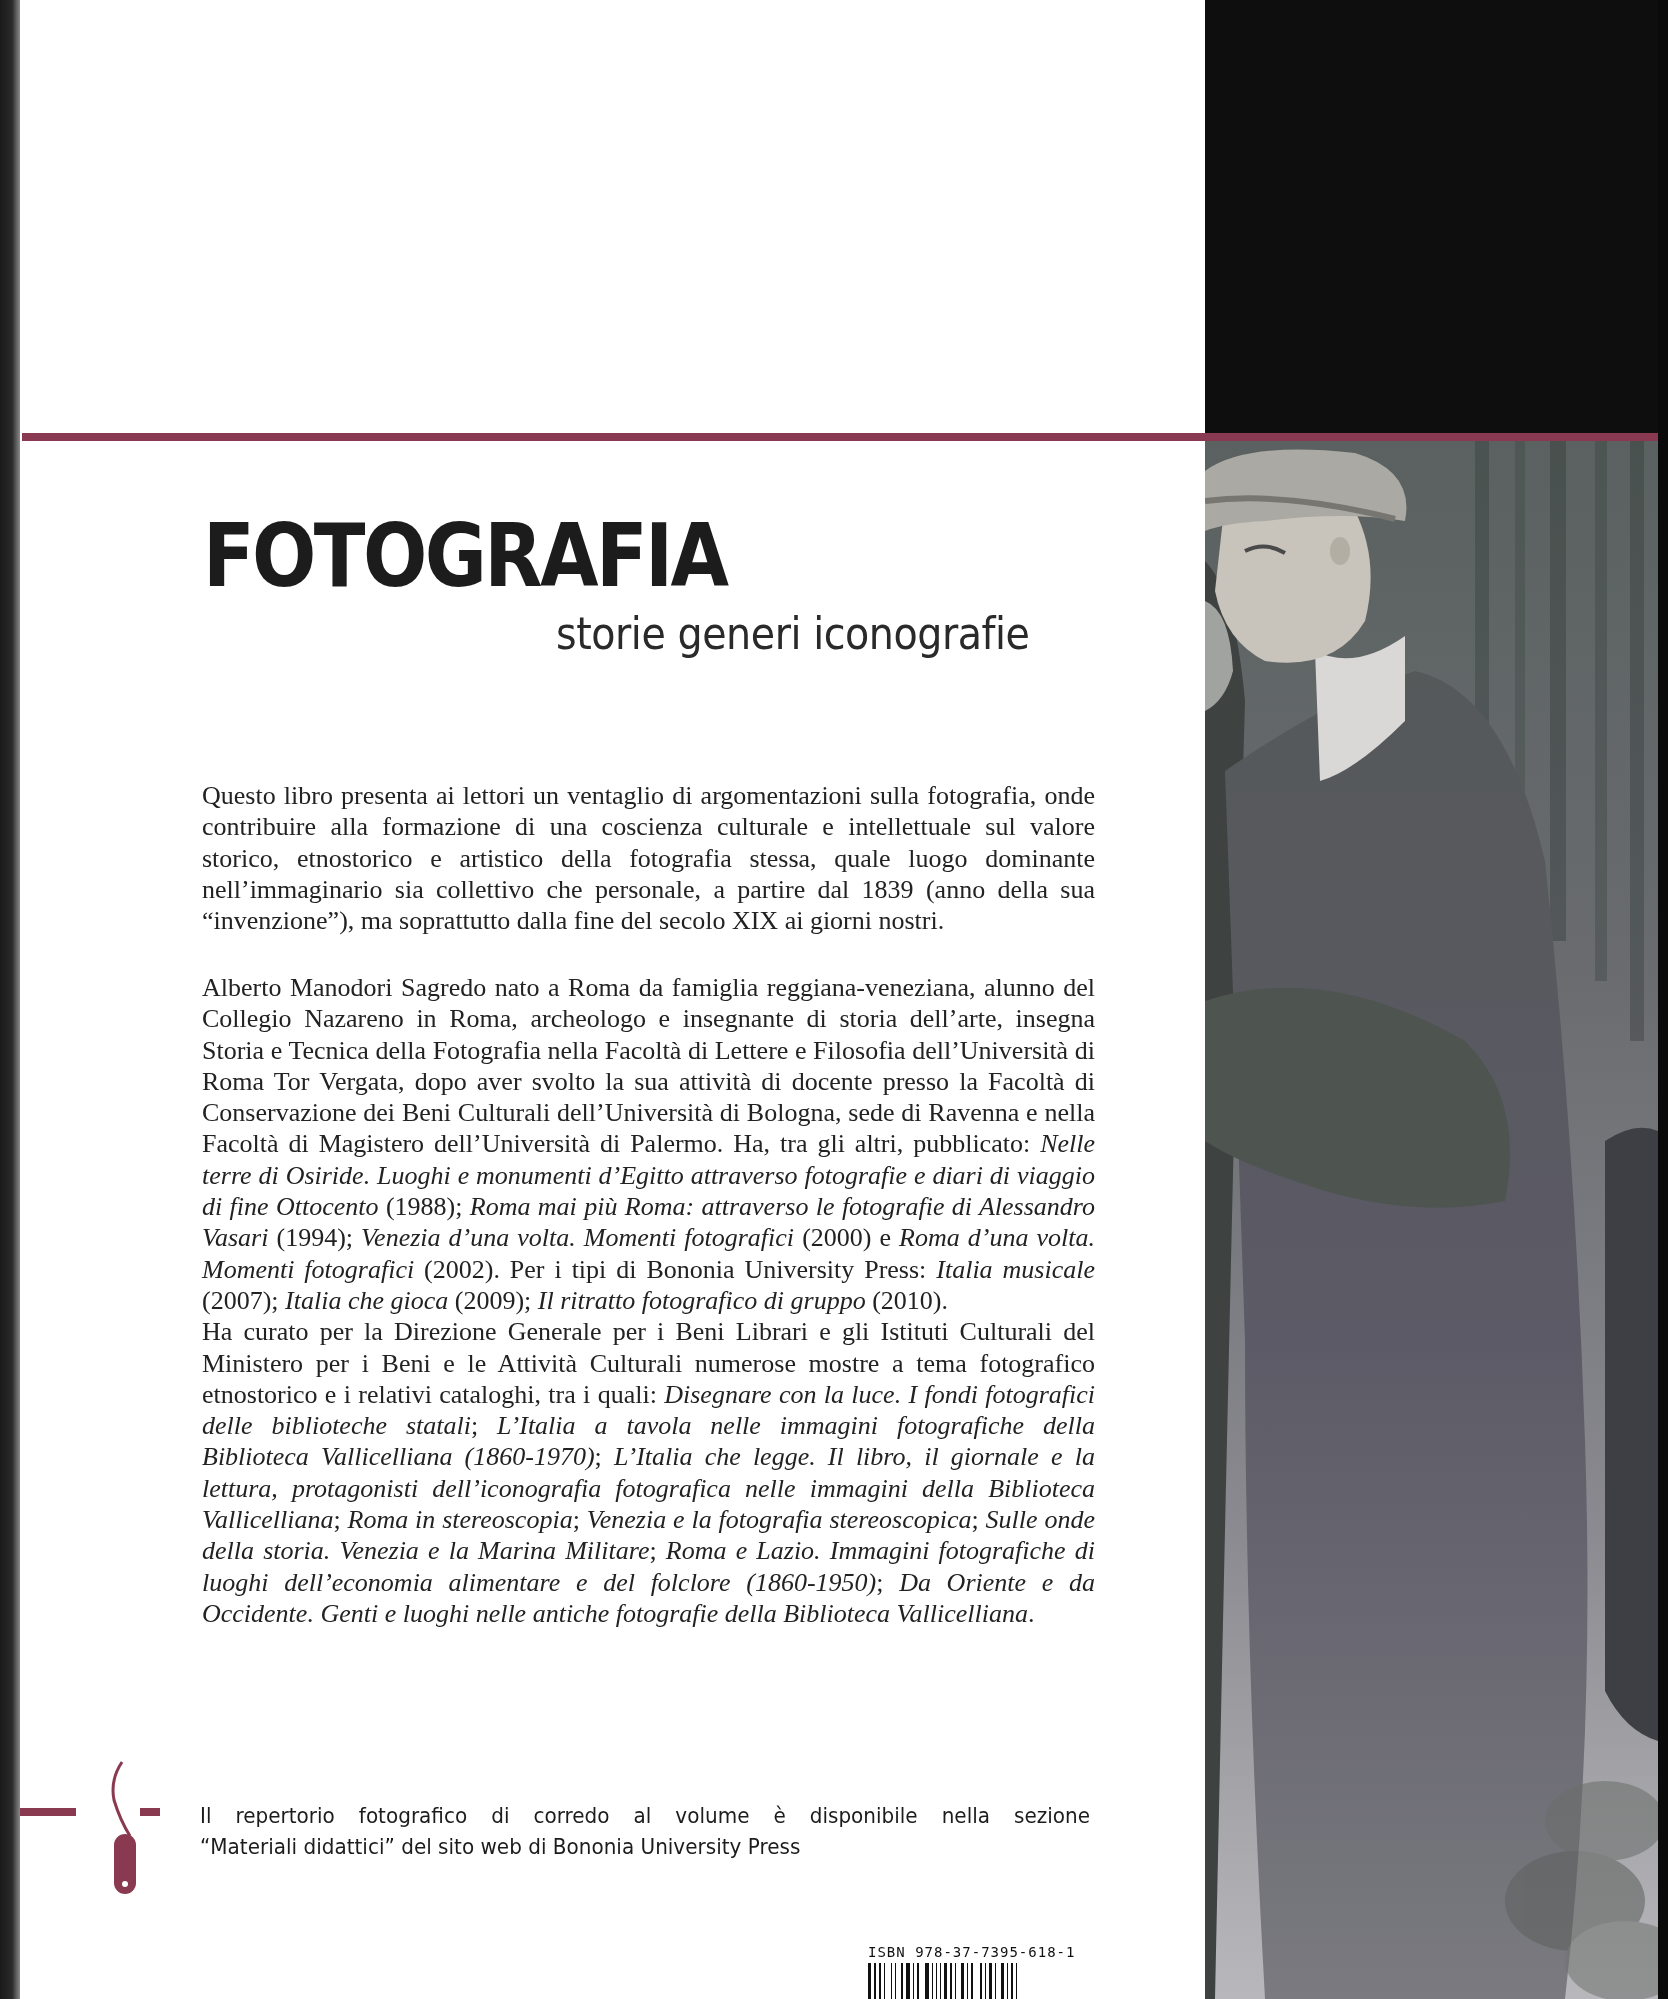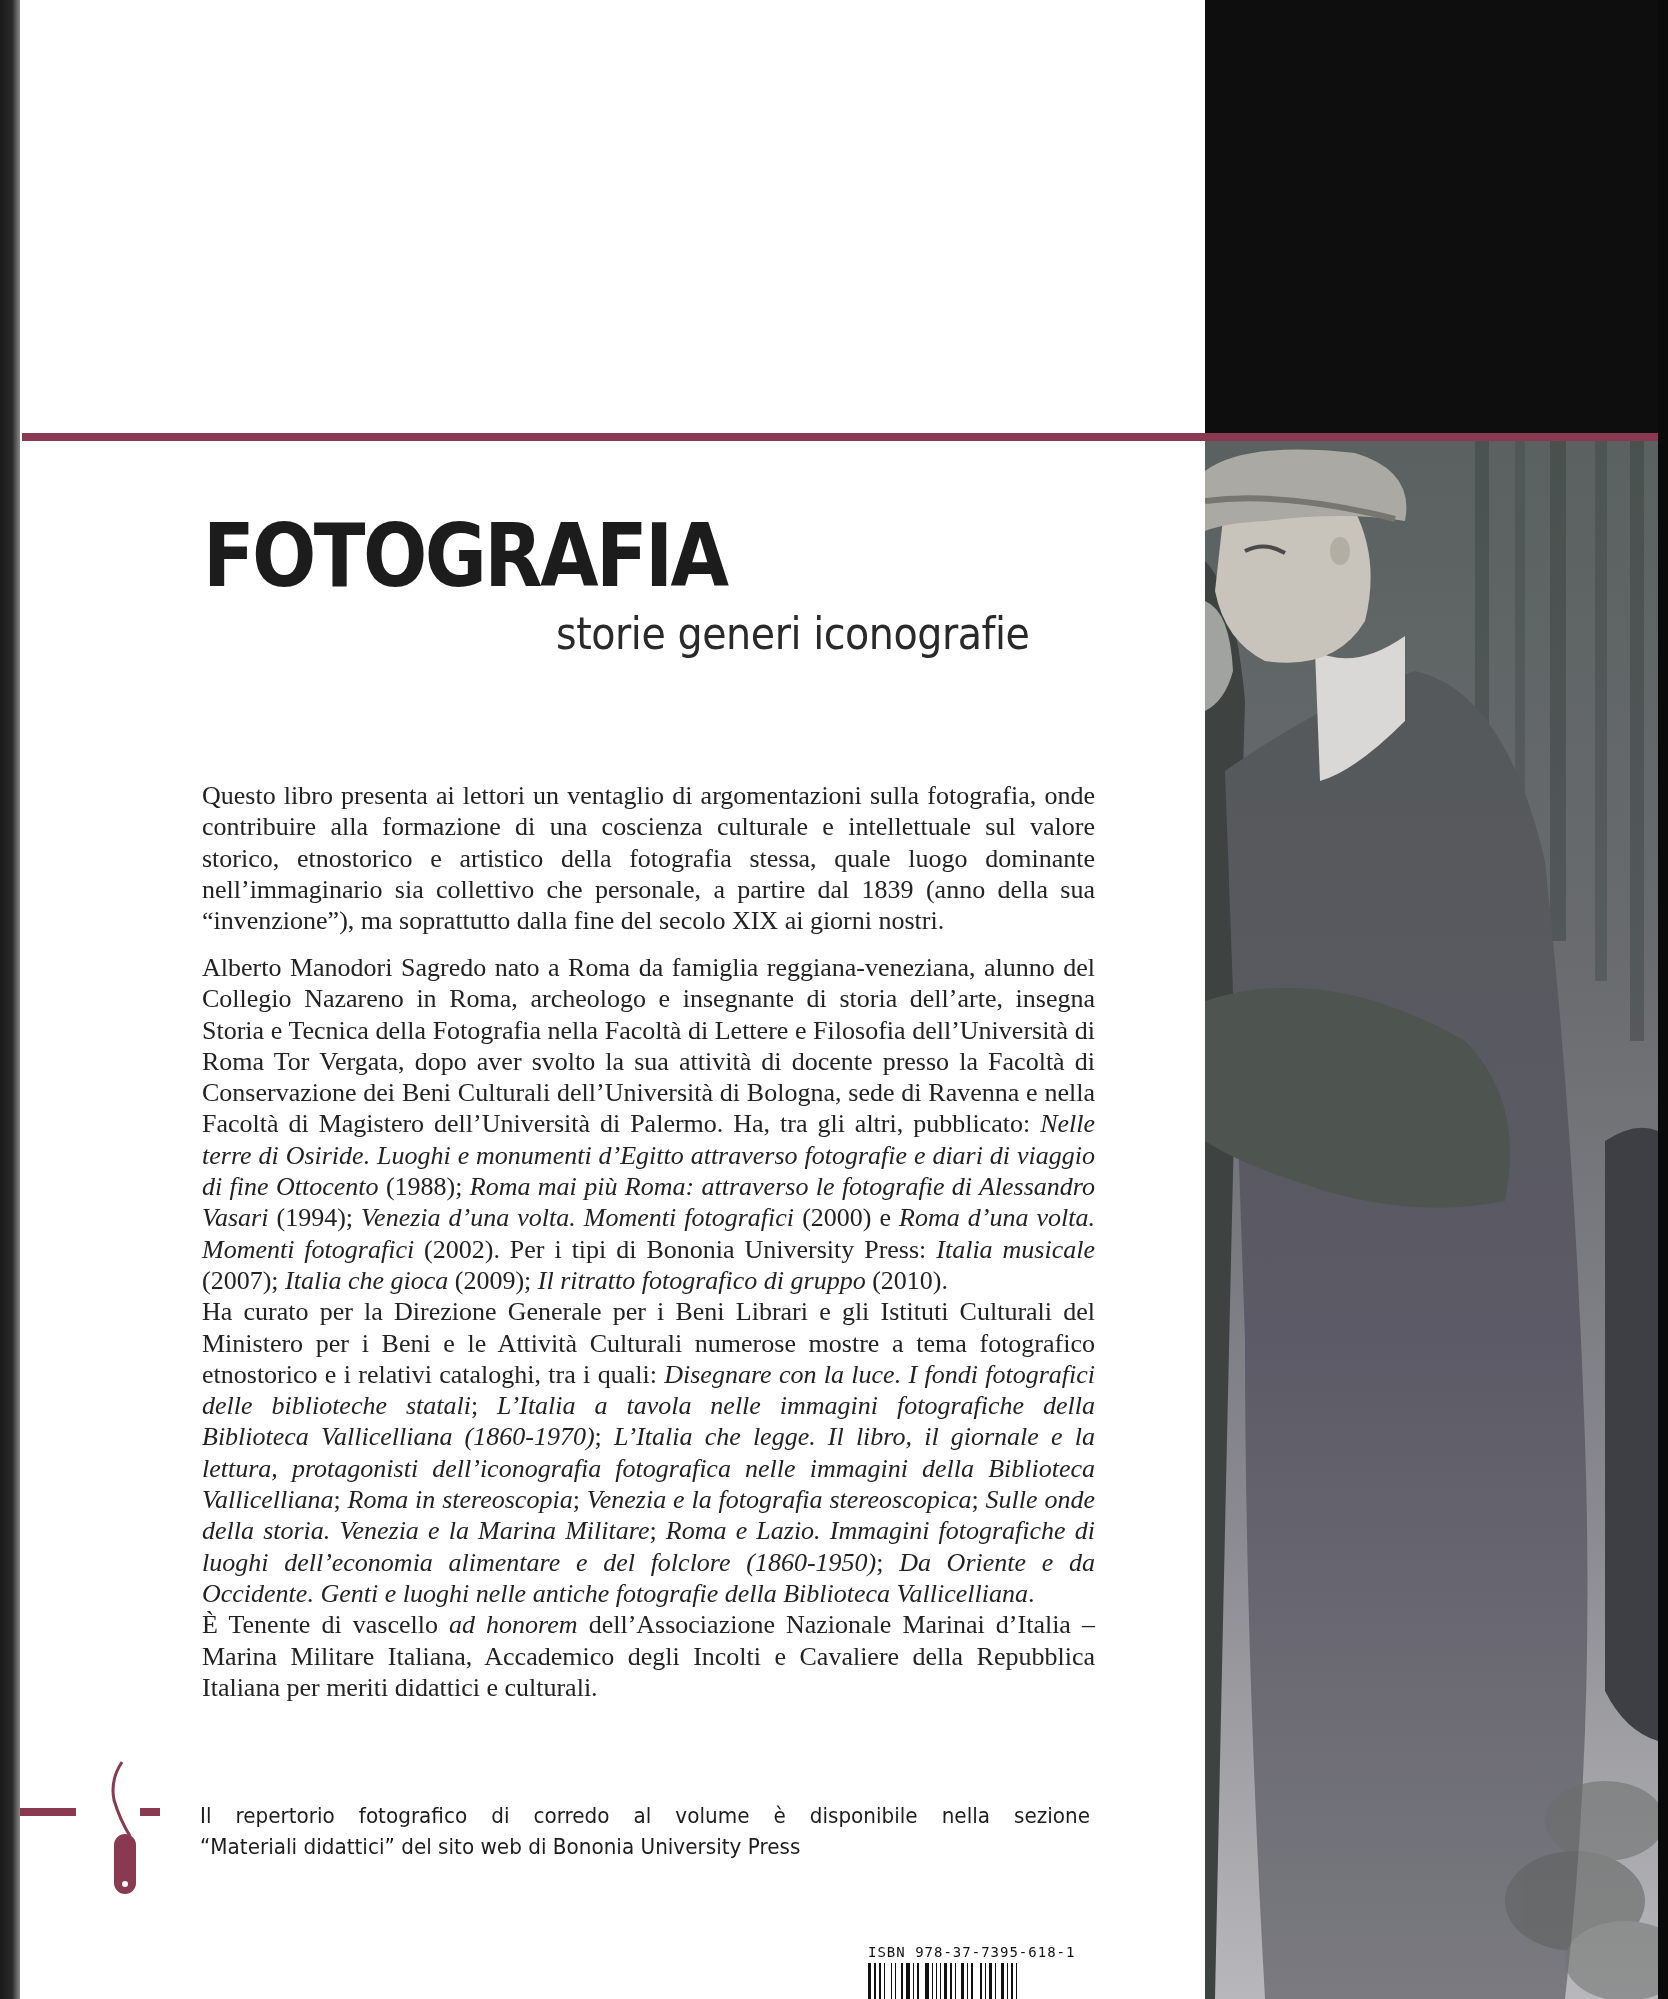--- a/index.html
+++ b/index.html
@@ -48,21 +48,21 @@
     line-height: 1;
   }
   .body-text {
     position: absolute; left: 202px; width: 893px;
     font-size: 26px; line-height: 31.3px; text-align: justify;
     color: #222;
   }
   .body-text p { margin: 0; }
   .body-text i { font-style: italic; }
   .p1 { top: 780px; }
-  .p2 { top: 952px; }
+  .p2 { top: 972px; }
   .note {
     position: absolute; left: 200px; top: 1800px; width: 890px;
     font-family: "DejaVu Sans", sans-serif; font-size: 21.5px; line-height: 31px;
     color: #1c1c1c; text-align: justify; text-align-last: left;
     transform: scaleX(0.93); transform-origin: left top;
   }
   .note .l1 { display: block; text-align: justify; text-align-last: justify; width: 957px; }
   .mouse-icon {
     position: absolute; left: 18px; top: 1760px; width: 180px; height: 140px;
   }
@@ -144,23 +144,20 @@
   <p>Questo libro presenta ai lettori un ventaglio di argomentazioni sulla fotografia, onde contribuire alla formazione di una coscienza culturale e intellettuale sul valore storico, etnostorico e artistico della fotografia stessa, quale luogo dominante nell’immaginario sia collettivo che personale, a partire dal 1839 (anno della sua “invenzione”), ma soprattutto dalla fine del secolo XIX ai giorni nostri.</p>
 </div>
 
 <div class="body-text p2">
   <p>
     <span>Alberto Manodori Sagredo nato a Roma da famiglia reggiana-veneziana, alunno del Collegio Nazareno in Roma, archeologo e insegnante di storia dell’arte, insegna Storia e Tecnica della Fotografia nella Facoltà di Lettere e Filosofia dell’Università di Roma Tor Vergata, dopo aver svolto la sua attività di docente presso la Facoltà di Conservazione dei Beni Culturali dell’Università di Bologna, sede di Ravenna e nella Facoltà di Magistero dell’Università di Palermo. Ha, tra gli altri, pubblicato: </span><span id="pubs"><i>Nelle terre di Osiride. Luoghi e monumenti d’Egitto attraverso fotografie e diari di viaggio di fine Ottocento</i><span> (1988); </span><i>Roma mai più Roma: attraverso le fotografie di Alessandro Vasari</i><span> (1994); </span><i>Venezia d’una volta. Momenti fotografici</i><span> (2000) e </span><i>Roma d’una volta. Momenti fotografici</i><span> (2002). Per i tipi di Bononia University Press: </span><i>Italia musicale</i><span> (2007); </span><i>Italia che gioca</i><span> (2009); </span><i>Il ritratto fotografico di gruppo</i><span> (2010).</span></span>
   </p>
   <p>
     <span>Ha curato per la Direzione Generale per i Beni Librari e gli Istituti Culturali del Ministero per i Beni e le Attività Culturali numerose mostre a tema fotografico etnostorico e i relativi cataloghi, tra i quali: </span><span id="cats"><i>Disegnare con la luce. I fondi fotografici delle biblioteche statali</i><span>; </span><i>L’Italia a tavola nelle immagini fotografiche della Biblioteca Vallicelliana (1860-1970)</i><span>; </span><i>L’Italia che legge. Il libro, il giornale e la lettura, protagonisti dell’iconografia fotografica nelle immagini della Biblioteca Vallicelliana</i><span>; </span><i>Roma in stereoscopia</i><span>; </span><i>Venezia e la fotografia stereoscopica</i><span>; </span><i>Sulle onde della storia. Venezia e la Marina Militare</i><span>; </span><i>Roma e Lazio. Immagini fotografiche di luoghi dell’economia alimentare e del folclore (1860-1950)</i><span>; </span><i>Da Oriente e da Occidente. Genti e luoghi nelle antiche fotografie della Biblioteca Vallicelliana</i><span>.</span></span>
   </p>
-  <p>
-    <span>È Tenente di vascello </span><i>ad honorem</i><span> dell’Associazione Nazionale Marinai d’Italia – Marina Militare Italiana, Accademico degli Incolti e Cavaliere della Repubblica Italiana per meriti didattici e culturali.</span>
-  </p>
 </div>
 
 <svg class="mouse-icon" viewBox="0 0 180 140" xmlns="http://www.w3.org/2000/svg">
   <rect x="2" y="48" width="56" height="8" fill="#8a3a50"></rect>
   <rect x="122" y="48" width="20" height="8" fill="#8a3a50"></rect>
   <path d="M104 2 Q92 20 96 40 Q102 60 112 76" stroke="#8a3a50" stroke-width="3" fill="none"></path>
   <rect x="96" y="74" width="22" height="60" rx="11" fill="#8a3a50"></rect>
   <circle cx="107" cy="124" r="3" fill="#ffffff"></circle>
 </svg>
 

